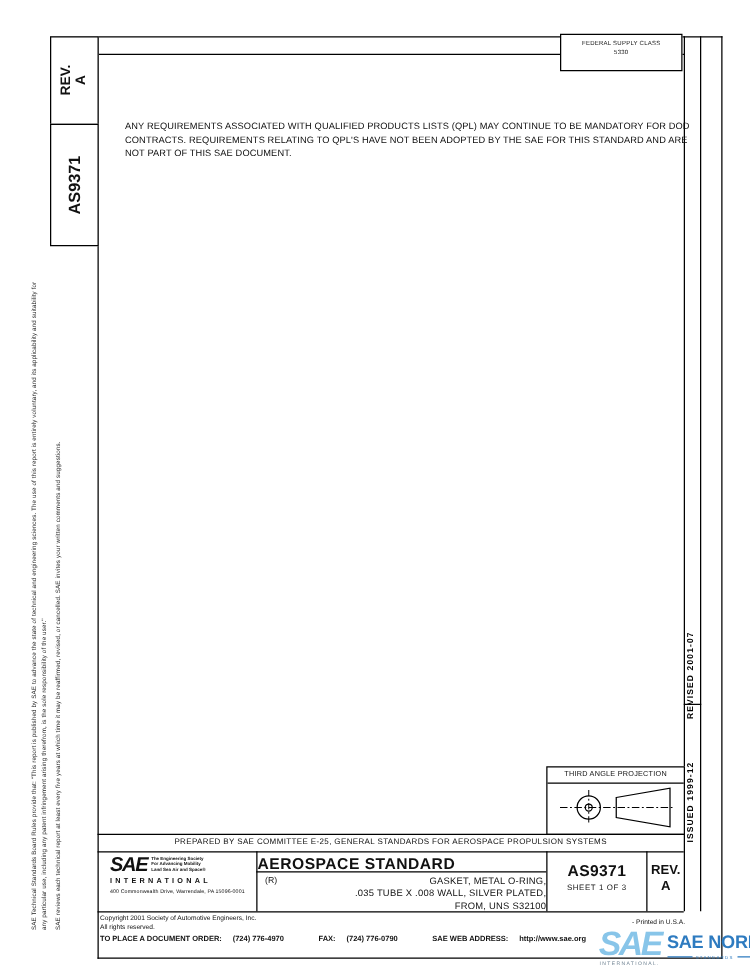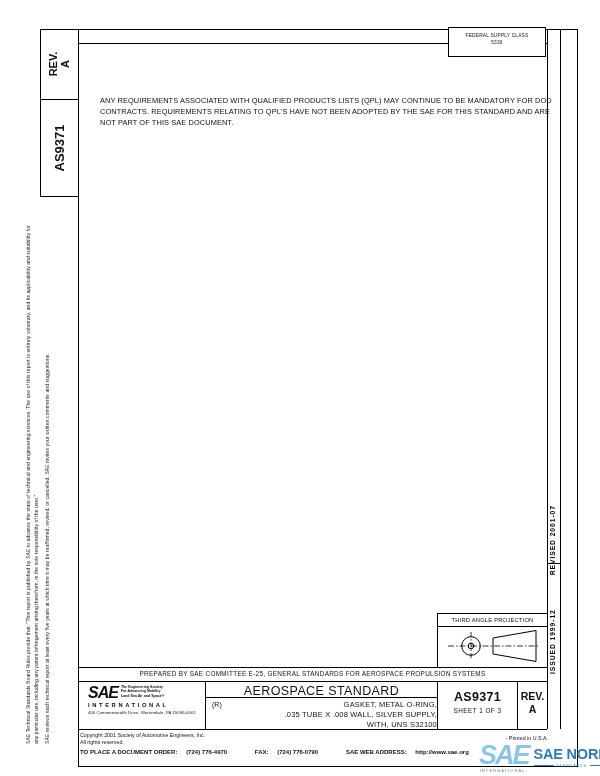--- a/index.html
+++ b/index.html
@@ -28,21 +28,21 @@
 
   
   .dates{font-size:6.8px;font-weight:bold;letter-spacing:.9px;white-space:nowrap;color:#000}
 
   
   .tap-head{font-size:5.8px;letter-spacing:.2px;border-bottom:1px solid #000;height:13px;display:flex;align-items:center;justify-content:center}
 
   .prepared{font-size:6.4px;letter-spacing:.3px;text-align:center}
 
   
-  .tb-head{font-size:12.5px;font-weight:normal;letter-spacing:.4px;text-align:center}
+  .tb-head{font-size:12.5px;font-weight:bold;letter-spacing:.4px;text-align:left}
   .tb-line{font-size:7.5px;line-height:10px;text-align:right;letter-spacing:.2px}
   .r-mark{font-size:7px}
   .docnum{font-size:12.5px;font-weight:bold;text-align:center;letter-spacing:.3px}
   .sheet{font-size:6.3px;text-align:center;letter-spacing:.5px;margin-top:3px}
   .rev-cell{font-size:10.5px;font-weight:bold;text-align:center;line-height:1.25}
 
   
   .sae-glyph{font-size:16px;font-weight:900;font-style:italic;letter-spacing:-1px;line-height:1}
   .sae-tag{font-size:3.6px;line-height:1.2;font-weight:bold;margin-left:3px}
   .sae-intl{font-size:5.8px;font-weight:bold;letter-spacing:2.6px;margin-top:1px}
@@ -133,22 +133,22 @@
   </div>
   <div class="sae-intl">INTERNATIONAL</div>
   <div class="sae-addr">400 Commonwealth Drive, Warrendale, PA 15096-0001</div>
 </div>
 
 <div class="abs tb-head" style="left:206px;top:684px;width:231px">AEROSPACE STANDARD</div>
 <div class="hline" style="left:205px;top:697px;width:232px"></div>
 <div class="abs r-mark" style="left:212px;top:701px">(R)</div>
 <div class="abs" style="left:206px;top:700px;width:231px">
   <div class="tb-line">GASKET, METAL O-RING,</div>
-  <div class="tb-line">.035 TUBE X .008 WALL, SILVER SUPPLY,</div>
-  <div class="tb-line">WITH, UNS S32100</div>
+  <div class="tb-line">.035 TUBE X .008 WALL, SILVER PLATED,</div>
+  <div class="tb-line">FROM, UNS S32100</div>
 </div>
 
 <div class="abs" style="left:438px;top:690px;width:79px">
   <div class="docnum">AS9371</div>
   <div class="sheet">SHEET 1 OF 3</div>
 </div>
 
 <div class="abs rev-cell" style="left:518px;top:690px;width:29px">
   <div>REV.</div>
   <div>A</div>

